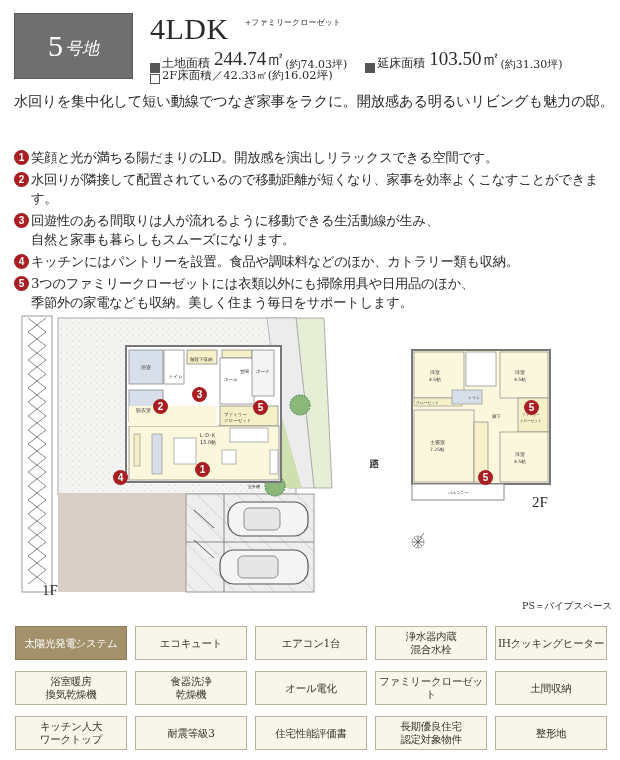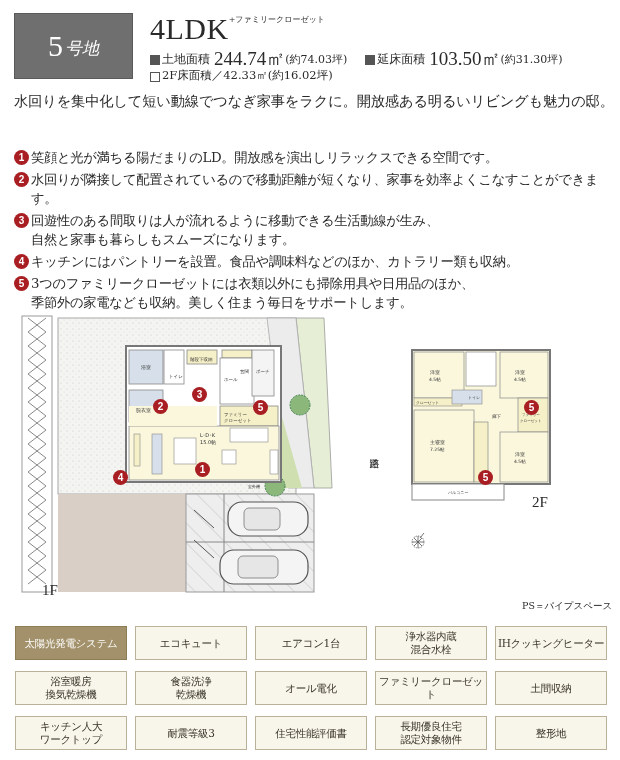--- a/index.html
+++ b/index.html
@@ -4,28 +4,28 @@
 <style>
   * { box-sizing: border-box; margin: 0; padding: 0; }
   html, body { width: 620px; height: 760px; background: #ffffff; overflow: hidden; }
   body { font-family: "DejaVu Serif", "Liberation Serif", serif; color: #2a2a2a; position: relative; }
 
   
   .lot-badge { position: absolute; left: 14px; top: 13px; width: 119px; height: 66px; background: #6f6f6f; border: 1px solid #5a5a5a; display: flex; align-items: center; justify-content: center; color: #ffffff; }
   .lot-badge .num { font-family: "Liberation Serif", serif; font-size: 30px; line-height: 1; }
   .lot-badge .suffix { font-size: 17px; margin-left: 2px; margin-top: 4px; font-style: italic; }
 
-  .plan-title { position: absolute; left: 150px; top: 14px; display: flex; align-items: flex-start; }
+  .plan-title { position: absolute; left: 150px; top: 14px; display: flex; align-items: center; gap: 16px; }
   .plan-title .main { font-family: "Liberation Serif", serif; font-size: 30px; line-height: 1; letter-spacing: 0.5px; }
   .plan-title .sub { font-size: 8px; margin-bottom: 14px; }
 
   .area-row { position: absolute; left: 150px; display: flex; align-items: baseline; white-space: nowrap; color: #2a2a2a; }
   .area-row.r1 { top: 46px; }
   .area-row.r2 { top: 68px; }
-  .area-item { display: inline-flex; align-items: center; margin-right: 18px; }
+  .area-item { display: inline-flex; align-items: flex-end; margin-right: 18px; }
   .sq { display: inline-block; width: 10px; height: 10px; margin-right: 2px; position: relative; top: 1px; }
   .sq.filled { background: #555; }
   .sq.empty { border: 1px solid #555; background: #fff; }
   .area-label { font-size: 12px; }
   .area-big { font-family: "Liberation Serif", serif; font-size: 19px; margin-left: 4px; }
   .area-paren { font-size: 11px; }
   .area-small { font-size: 11.5px; }
 
   
   .lead { position: absolute; left: 14px; top: 92px; font-size: 14.3px; letter-spacing: -0.2px; white-space: nowrap; }

